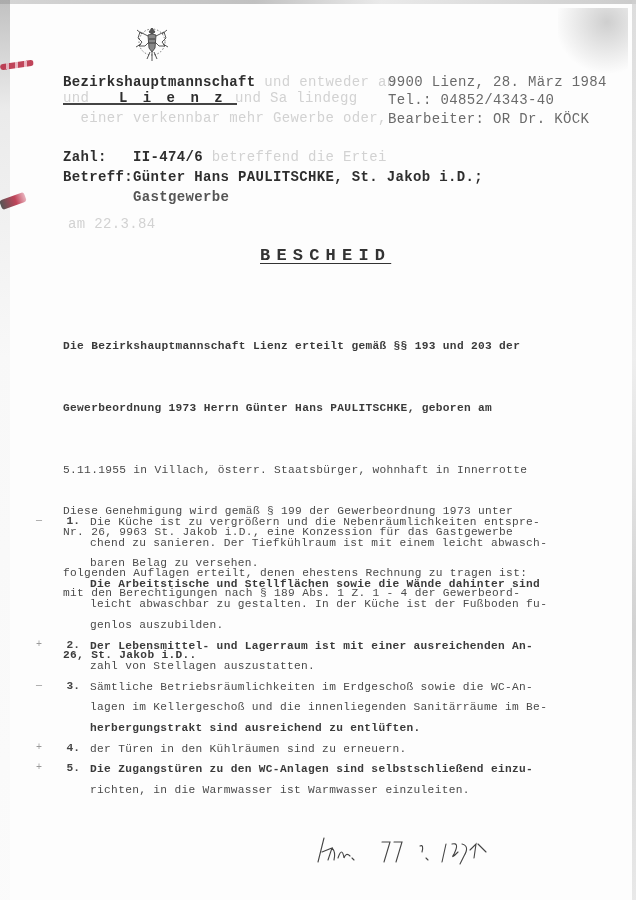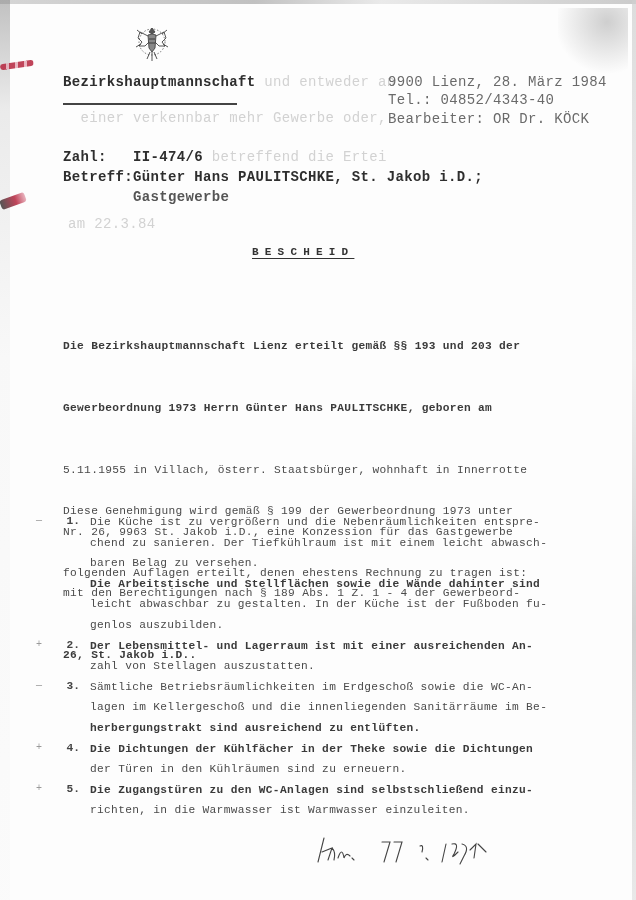--- a/index.html
+++ b/index.html
@@ -31,21 +31,21 @@
 
   .t { position: absolute; white-space: pre; font-size: 14px; line-height: 14px; letter-spacing: 0.35px; }
   .bold { font-weight: bold; color: #2e2e2e; }
   .faint { color: #d2d2d2; }
   .mid { color: #6a6a6a; }
 
   .hdr-left { left: 63px; }
   .hdr-right { left: 388px; }
   .underline-rule { position: absolute; left: 63px; top: 103px; width: 174px; height: 1.5px; background: #444; }
 
-  .title { position: absolute; left: 252px; top: 246px; font-weight: bold; font-size: 11px; letter-spacing: 6.2px;
+  .title { position: absolute; left: 260px; top: 246px; font-weight: bold; font-size: 17px; letter-spacing: 6.2px;
     text-decoration: underline; text-underline-offset: 3px; color: #333; }
 
   .para { position: absolute; left: 63px; font-size: 11.2px; line-height: 20.6px; letter-spacing: 0.32px; white-space: pre; color: #4a4a4a; }
   .para .b { font-weight: bold; color: #3a3a3a; }
 
   .list { position: absolute; left: 40px; top: 512px; width: 580px; }
   .item { position: relative; }
   .num { position: absolute; left: 0; width: 40px; text-align: right; font-weight: bold; font-size: 11.2px; color: #444; }
   .marg { position: absolute; left: -4px; font-size: 10px; color: #999; }
   .line { position: relative; margin-left: 50px; height: 20.6px; font-size: 11.2px; line-height: 20.6px; white-space: pre; letter-spacing: 0.32px; color: #4a4a4a; }
@@ -72,20 +72,21 @@
       <path d="M15 13 L19 12 L23 13 L22 26 L19 30 L16 26 Z" fill="#888"></path>
       <path d="M15 14 L7 10 L5 16 L9 20 L6 24 L12 24 L16 20"></path>
       <path d="M23 14 L31 10 L33 16 L29 20 L32 24 L26 24 L22 20"></path>
       <path d="M17 30 L14 37 M19 30 L19 39 M21 30 L24 37"></path>
       <path d="M9 12 L4 8 M29 12 L34 8 M8 22 L3 25 M30 22 L35 25"></path>
       <path d="M16 17 L22 17 M16 21 L22 21" stroke="#333"></path>
     </g>
   </svg>
 
   <div class="t hdr-left" style="top:75px;"><span class="bold">Bezirkshauptmannschaft</span><span class="faint"> und entweder an</span></div>
+  <div class="t hdr-left" style="top:91px;"><span class="faint" style="display:inline-block;width:56px;">und </span><span class="bold" style="letter-spacing:3.5px;">L i e n z</span><span class="faint"> und Sa lindegg</span></div>
   <div class="underline-rule"></div>
   <div class="t hdr-left faint" style="top:111px;">  einer verkennbar mehr Gewerbe oder,</div>
 
   <div class="t hdr-right mid" style="top:75px;">9900 Lienz, 28. März 1984</div>
   <div class="t hdr-right mid" style="top:93px;">Tel.: 04852/4343-40</div>
   <div class="t hdr-right mid" style="top:112px;">Bearbeiter: OR Dr. KÖCK</div>
 
   <div class="t" style="left:63px; top:150px;"><span class="bold" style="display:inline-block;width:70px;">Zahl:</span><span class="bold">II-474/6</span><span class="faint"> betreffend die Ertei</span></div>
   <div class="t" style="left:63px; top:170px;"><span class="bold" style="display:inline-block;width:70px;">Betreff:</span><span class="bold">Günter Hans PAULITSCHKE, St. Jakob i.D.;</span></div>
   <div class="t bold" style="left:133px; top:190px; color:#555;">Gastgewerbe</div>
@@ -127,21 +128,20 @@
     <div class="item">
       <span class="marg" style="top:3px;">—</span>
       <span class="num" style="top:3px;">3.</span>
       <div class="line">Sämtliche Betriebsräumlichkeiten im Erdgeschoß sowie die WC-An-</div>
       <div class="line">lagen im Kellergeschoß und die innenliegenden Sanitärräume im Be-</div>
       <div class="line"><span class="b">herbergungstrakt sind ausreichend zu entlüften.</span></div>
     </div>
     <div class="item">
       <span class="marg" style="top:3px;">+</span>
       <span class="num" style="top:3px;">4.</span>
-      <div class="line"><span class="b">Die Dichtungen der Kühlfächer in der Theke sowie die Dichtungen</span></div>
       <div class="line">der Türen in den Kühlräumen sind zu erneuern.</div>
     </div>
     <div class="item">
       <span class="marg" style="top:3px;">+</span>
       <span class="num" style="top:3px;">5.</span>
       <div class="line"><span class="b">Die Zugangstüren zu den WC-Anlagen sind selbstschließend einzu-</span></div>
       <div class="line">richten, in die Warmwasser ist Warmwasser einzuleiten.</div>
     </div>
   </div>
 

